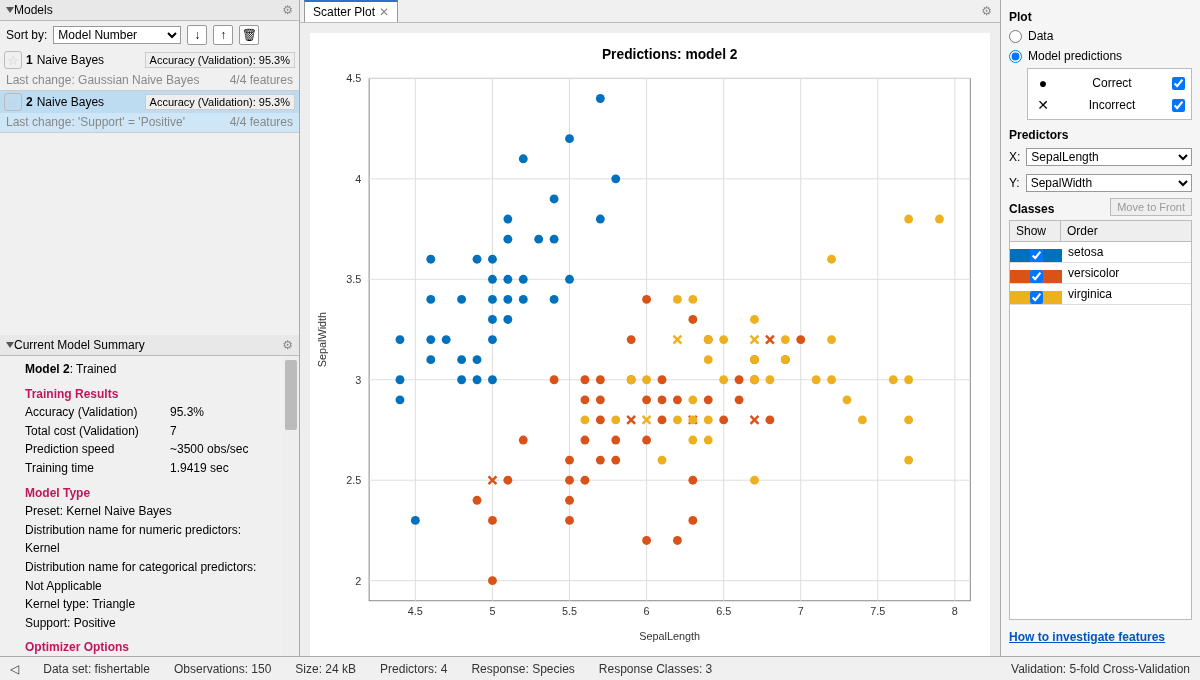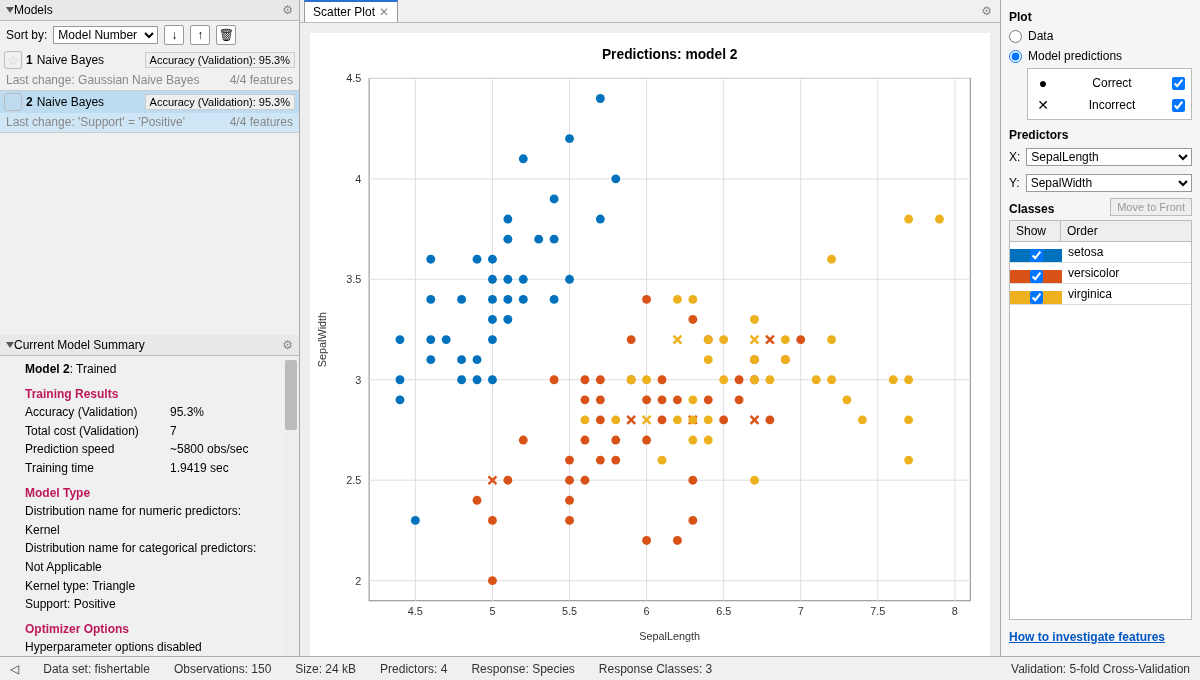--- a/index.html
+++ b/index.html
@@ -68,21 +68,21 @@
 <div class="main-area">
 
   <div class="left-panel">
     <div class="panel-header">
       <span class="tri"></span>
       <span>Models</span>
       <span class="gear">⚙</span>
     </div>
     <div class="sort-row">
       <span>Sort by:</span>
-      <select style="width:105px">
+      <select style="width:128px">
         <option>Model Number</option>
       </select>
       <span class="icon-btn">↓</span>
       <span class="icon-btn">↑</span>
       <span class="icon-btn">🗑</span>
     </div>
     <div class="models-list" id="models-list">
         <div class="model-item">
     <div class="model-row1">
       <span class="star">☆</span>
@@ -123,27 +123,28 @@
         <div class="kv">
             <span class="k">Accuracy (Validation)</span>
             <span>95.3%</span>
           </div>
         <div class="kv">
             <span class="k">Total cost (Validation)</span>
             <span>7</span>
           </div>
         <div class="kv">
             <span class="k">Prediction speed</span>
-            <span>~5800 obs/sec</span>
+            <span>~3500 obs/sec</span>
           </div>
         <div class="kv">
             <span class="k">Training time</span>
             <span>1.9419 sec</span>
           </div>
         <div class="section-title">Model Type</div>
+        <div>Preset: Kernel Naive Bayes</div>
         <div>Distribution name for numeric predictors: Kernel</div>
         <div>Distribution name for categorical predictors: Not Applicable</div>
         <div>Kernel type: Triangle</div>
         <div>Support: Positive</div>
         <div class="section-title">Optimizer Options</div>
         <div>Hyperparameter options disabled</div>
 
       </div>
       <div class="scrollbar">
           <div class="thumb"></div>

